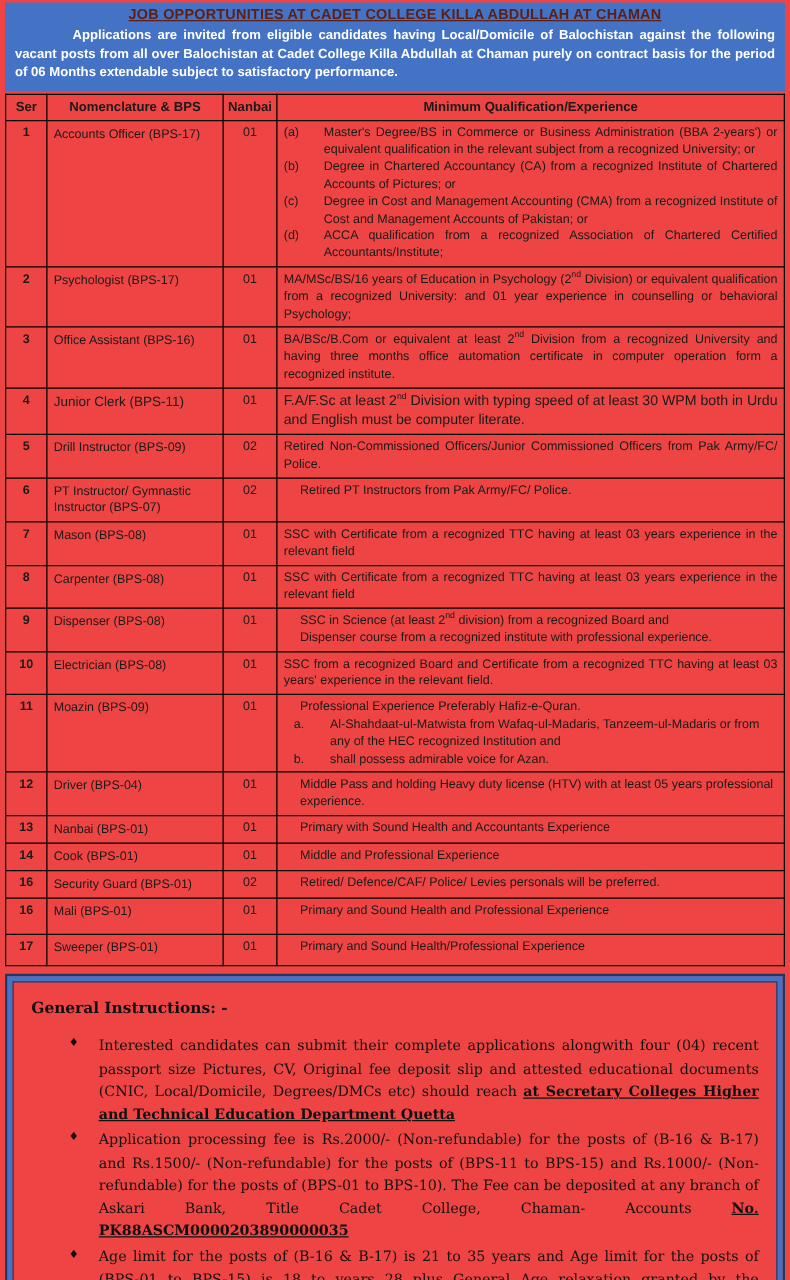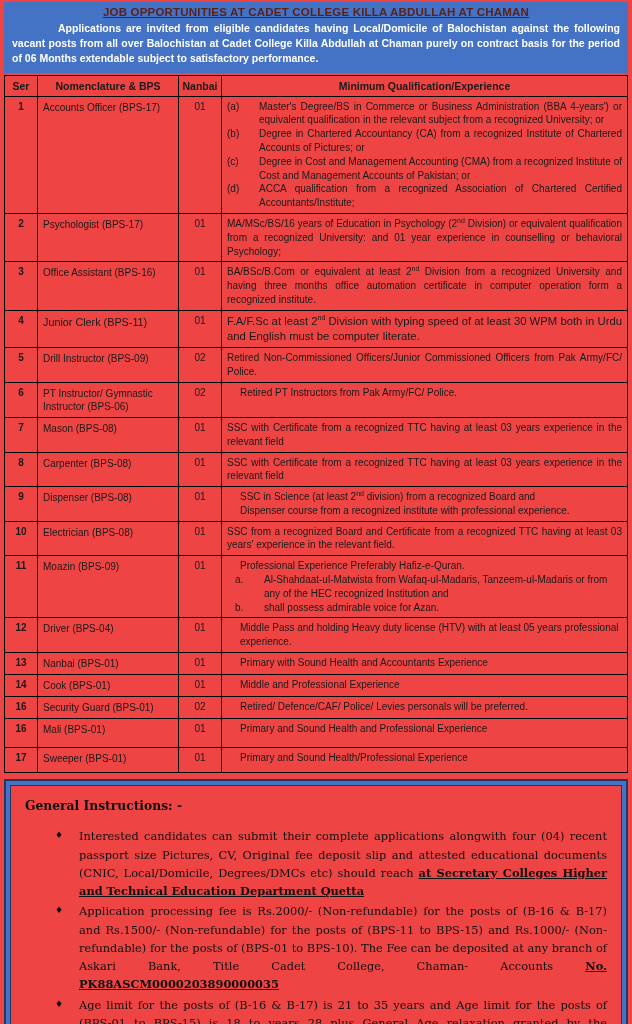--- a/index.html
+++ b/index.html
@@ -86,21 +86,21 @@
       </tr>
     </thead>
     <tbody>
       <tr>
         <td class="c-ser">1</td>
         <td class="c-name">Accounts Officer (BPS-17)</td>
         <td class="c-posts">01</td>
         <td class="c-qual">
           <div class="qline lettered">
               <span class="qlabel">(a)</span>
-              <span class="qtext">Master's Degree/BS in Commerce or Business Administration (BBA 4-years') or equivalent qualification in the relevant subject from a recognized University; or</span>
+              <span class="qtext">Master's Degree/BS in Commerce or Business Administration (BBA 2-years') or equivalent qualification in the relevant subject from a recognized University; or</span>
             </div>
           <div class="qline lettered">
               <span class="qlabel">(b)</span>
               <span class="qtext">Degree in Chartered Accountancy (CA) from a recognized Institute of Chartered Accounts of Pictures; or</span>
             </div>
           <div class="qline lettered">
               <span class="qlabel">(c)</span>
               <span class="qtext">Degree in Cost and Management Accounting (CMA) from a recognized Institute of Cost and Management Accounts of Pakistan; or</span>
             </div>
           <div class="qline lettered">
@@ -144,21 +144,21 @@
         <td class="c-name">Drill Instructor  (BPS-09)</td>
         <td class="c-posts">02</td>
         <td class="c-qual">
           <div class="qline">
               <span class="qtext">Retired Non-Commissioned Officers/Junior Commissioned Officers from Pak Army/FC/ Police.</span>
             </div>
         </td>
       </tr>
       <tr>
         <td class="c-ser">6</td>
-        <td class="c-name">PT Instructor/ Gymnastic Instructor (BPS-06)</td>
+        <td class="c-name">PT Instructor/ Gymnastic Instructor (BPS-07)</td>
         <td class="c-posts">02</td>
         <td class="c-qual">
           <div class="qline noj">
               <span class="qtext">Retired PT Instructors from Pak Army/FC/ Police.</span>
             </div>
         </td>
       </tr>
       <tr>
         <td class="c-ser">7</td>
         <td class="c-name">Mason (BPS-08)</td>

